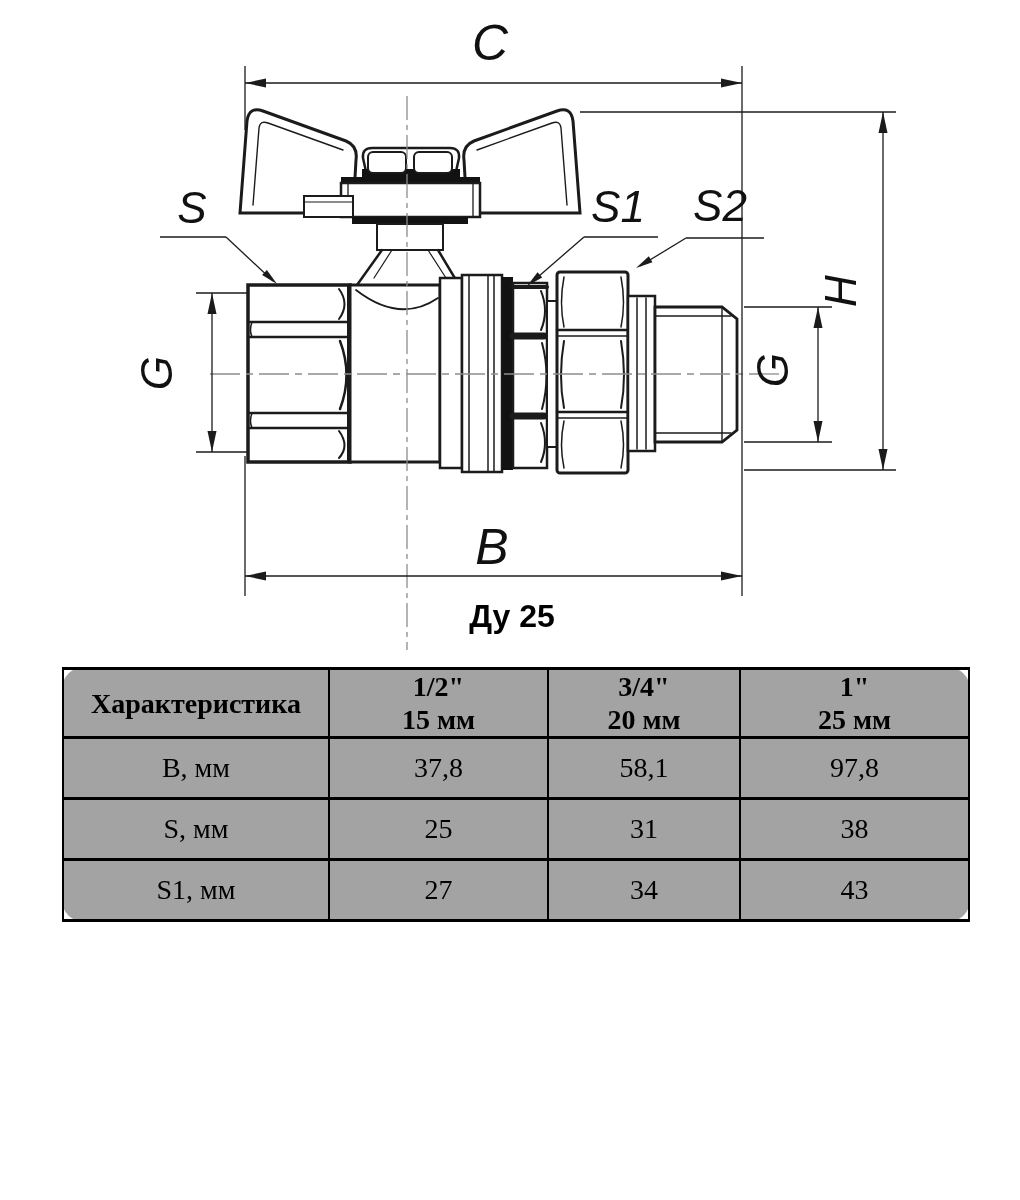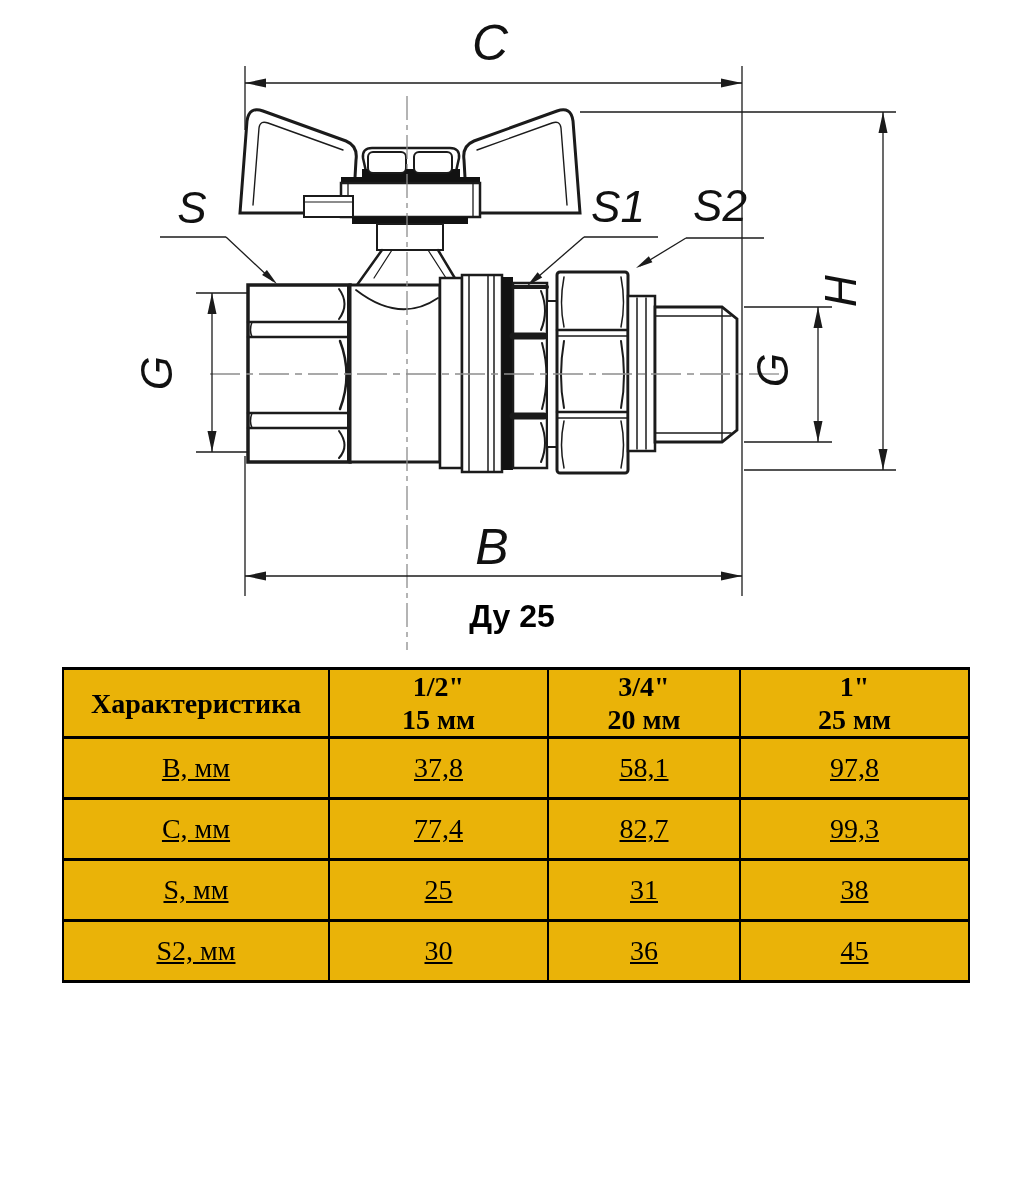--- a/index.html
+++ b/index.html
@@ -3,25 +3,25 @@
 <meta charset="utf-8">
 <style>
   html,body{margin:0;padding:0;background:#fff;width:1020px;height:1200px;overflow:hidden;}
   .page{position:relative;width:1020px;height:1200px;background:#fff;font-family:"Liberation Serif",serif;}
   svg text{font-family:"Liberation Sans",sans-serif;font-style:italic;fill:#111;}
   .dim-big{font-size:50px;}
   .dim-mid{font-size:44px;}
   .caption{position:absolute;left:0;top:598px;width:1024px;text-align:center;
            font-family:"Liberation Sans",sans-serif;font-weight:bold;font-size:32px;color:#000;}
   table.spec{position:absolute;left:62px;top:667px;width:906px;border-collapse:collapse;
-             table-layout:fixed;background:#eab308;}
+             table-layout:fixed;background:#a3a3a3;border-radius:22px;}
   table.spec td{border:2px solid #000;border-top-width:3px;border-bottom-width:3px;
                 text-align:center;vertical-align:middle;font-size:28px;color:#000;padding:0;}
   table.spec tr.hdr td{font-weight:bold;height:66px;line-height:33px;}
-  table.spec tr.row td{height:58px;text-decoration:underline;}
+  table.spec tr.row td{height:58px;}
   col.c0{width:266px;}col.c1{width:219px;}col.c2{width:192px;}col.c3{width:229px;}
 </style>
 </head>
 <body>
 
 <div class="page">
 
   <svg width="1020" height="660" viewBox="0 0 1020 660" style="position:absolute;left:0;top:0;">
 
     <g stroke="#1b1b1b" fill="none" stroke-linecap="round">
@@ -187,33 +187,27 @@
           <div>25 мм</div>
         </td>
       </tr>
       <tr class="row">
         <td>В, мм</td>
         <td>37,8</td>
         <td>58,1</td>
         <td>97,8</td>
       </tr>
       <tr class="row">
-        <td>С, мм</td>
-        <td>77,4</td>
-        <td>82,7</td>
-        <td>99,3</td>
-      </tr>
-      <tr class="row">
         <td>S, мм</td>
         <td>25</td>
         <td>31</td>
         <td>38</td>
       </tr>
       <tr class="row">
-        <td>S2, мм</td>
-        <td>30</td>
-        <td>36</td>
-        <td>45</td>
+        <td>S1, мм</td>
+        <td>27</td>
+        <td>34</td>
+        <td>43</td>
       </tr>
     </tbody>
   </table>
 
 </div>
 
 </body></html>

